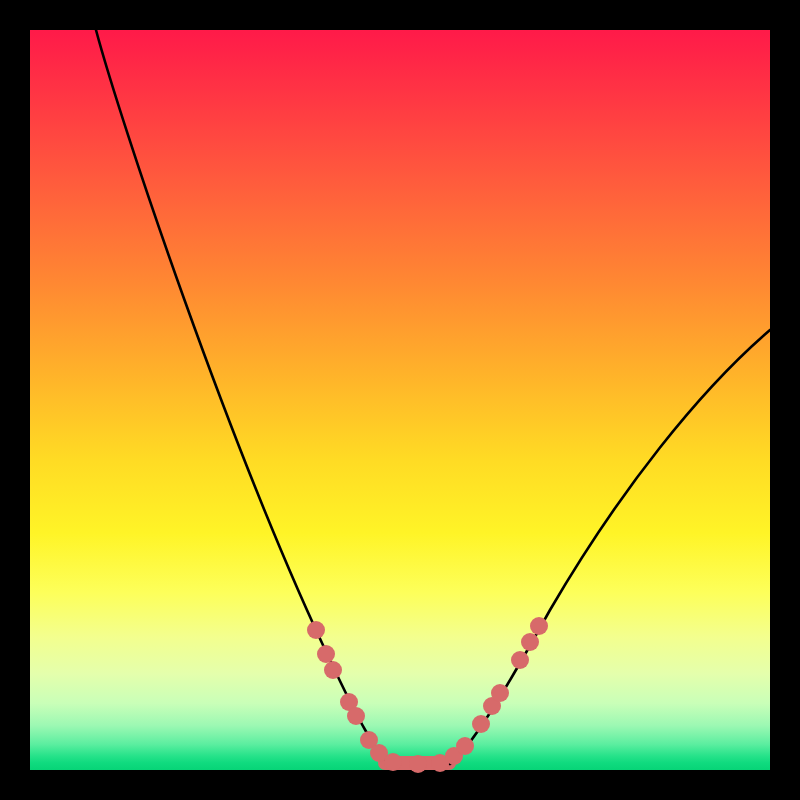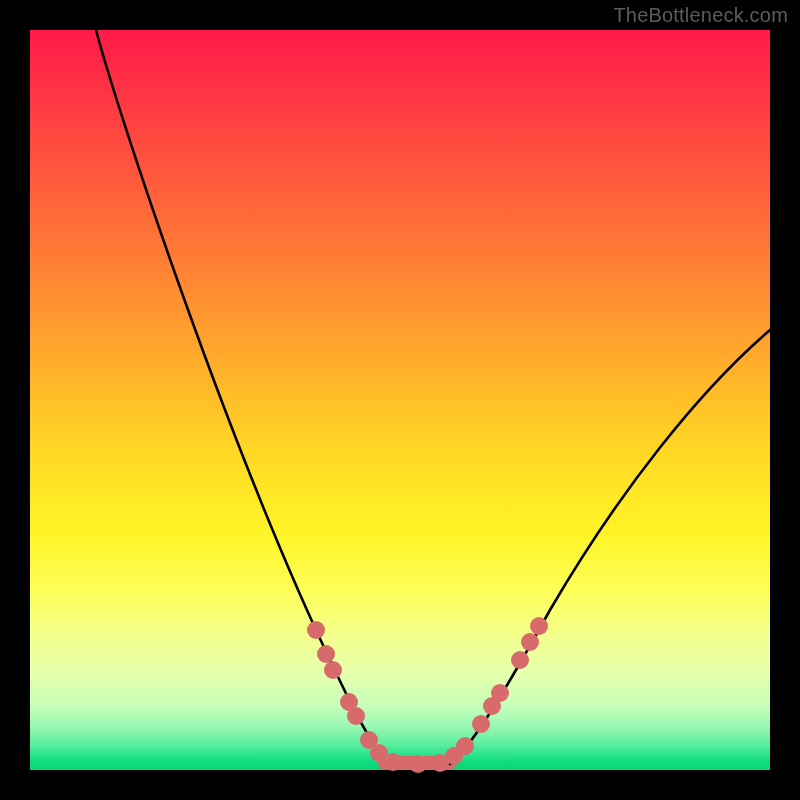--- a/index.html
+++ b/index.html
@@ -74,21 +74,20 @@
   }
   .band {
     fill: #d76a6a;
     stroke: none;
   }
 </style>
 </head>
 <body>
 
 <div class="frame">
-  <div class="watermark">TheBottleneck.com</div>
 
   <div class="plot-area">
     <svg class="curves" viewBox="0 0 740 740" preserveAspectRatio="none">
 
       <rect class="band" x="348" y="726" width="78" height="14" rx="7"></rect>
 
       <path class="curve" d="M 66 0
                C 90 90, 200 420, 300 630
                C 330 694, 345 720, 360 734"></path>
 

